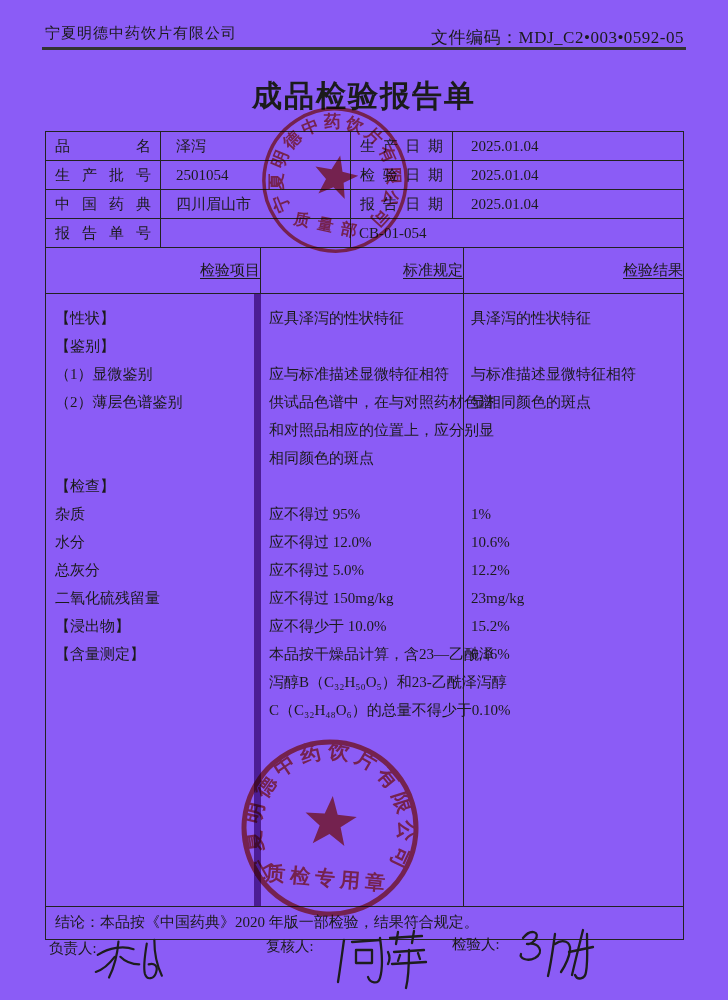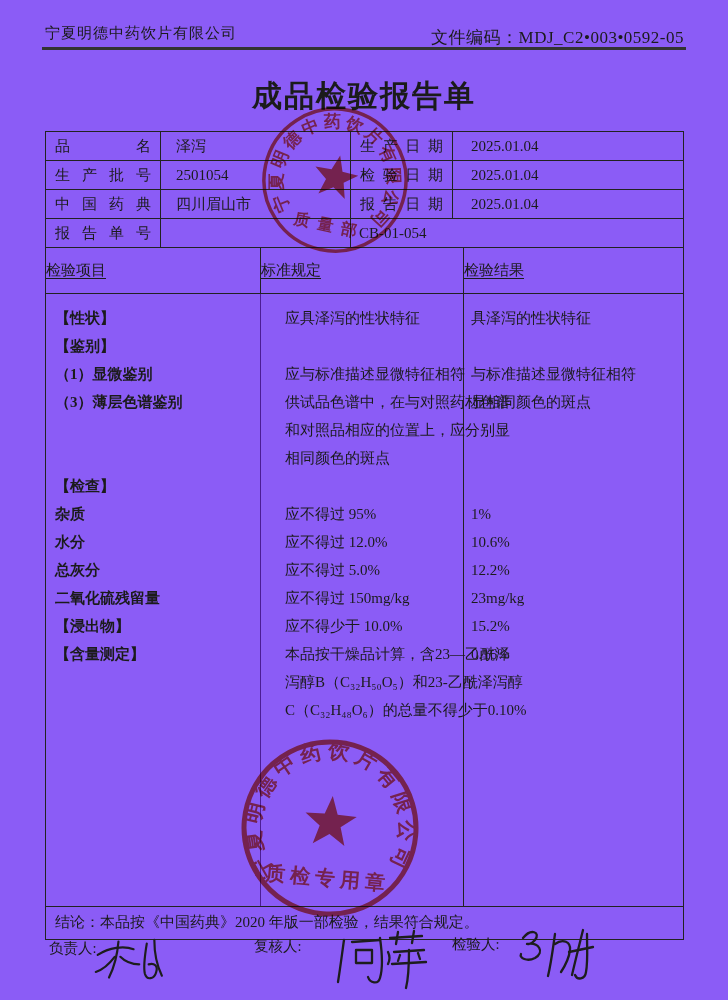--- a/index.html
+++ b/index.html
@@ -22,32 +22,32 @@
   .ig-cell{height:29px;line-height:28px;font-size:15px;border-bottom:1px solid #222;border-right:1px solid #222;
            box-sizing:border-box;white-space:nowrap;overflow:hidden;}
   .ig-cell.lastcol{border-right:none;}
   .ig-label{padding:0 9px;text-align:justify;text-align-last:justify;}
   .ig-value{padding-left:15px;}
   .ig-value2{padding-left:18px;}
   .ig-span2{grid-column:span 2;}
   .ig-plain{padding:0 9px;text-align:justify;text-align-last:justify;}
 
   .th-row{display:grid;grid-template-columns:215px 203px 219px;height:46px;}
-  .th{line-height:45px;text-align:left;font-size:15px;border-right:1px solid #222;border-bottom:1px solid #222;box-sizing:border-box;}
+  .th{line-height:45px;text-align:right;font-size:15px;border-right:1px solid #222;border-bottom:1px solid #222;box-sizing:border-box;}
   .th.lastcol{border-right:none;}
   .th span{text-decoration:underline;text-underline-offset:3px;}
 
   .tbody{position:relative;height:612px;border-bottom:1px solid #222;box-sizing:content-box;}
   .tcol{position:absolute;top:0;bottom:0;padding-top:10px;box-sizing:border-box;}
-  .tcol1{left:0;width:215px;border-right:1px solid #4c1d95;font-weight:bold;}
+  .tcol1{left:0;width:215px;border-right:7px solid #4c1d95;}
   .tcol2{left:215px;width:203px;border-right:1px solid #222;}
   .tcol3{left:418px;width:219px;}
   .tline{height:28px;line-height:28px;font-size:15px;white-space:nowrap;}
   .tcol1 .tline{padding-left:9px;}
-  .tcol2 .tline{padding-left:8px;margin-left:16px;}
+  .tcol2 .tline{padding-left:8px;}
   .tcol3 .tline{padding-left:7px;}
 
   .conclusion-row{height:32px;line-height:31px;font-size:15px;padding-left:9px;white-space:nowrap;}
   .conclusion-row b{font-weight:400;}
 
   
   .sig-label{position:absolute;font-size:14.5px;}
   .sig-svg{position:absolute;}
   .sig-svg path{fill:none;stroke:#1d1d1d;stroke-width:2.3;stroke-linecap:round;stroke-linejoin:round;}
 
@@ -102,21 +102,21 @@
       <div class="th"><span>标准规定</span></div>
       <div class="th lastcol"><span>检验结果</span></div>
     </div>
 
     <div class="tbody">
       <div class="tcol tcol1">
 
       <div class="tline">【性状】</div>
           <div class="tline">【鉴别】</div>
           <div class="tline">（1）显微鉴别</div>
-          <div class="tline">（3）薄层色谱鉴别</div>
+          <div class="tline">（2）薄层色谱鉴别</div>
           <div class="tline"></div>
           <div class="tline"></div>
           <div class="tline">【检查】</div>
           <div class="tline">杂质</div>
           <div class="tline">水分</div>
           <div class="tline">总灰分</div>
           <div class="tline">二氧化硫残留量</div>
           <div class="tline">【浸出物】</div>
           <div class="tline">【含量测定】</div>
           <div class="tline"></div>
@@ -188,21 +188,21 @@
   <div class="sig-label" style="left:49px;top:939px;">负责人:</div>
   <svg class="sig-svg" style="left:92px;top:936px;" width="85" height="52" viewBox="0 0 90 55">
     <path d="M6,20 C18,12 34,10 44,14"></path>
     <path d="M28,6 C27,18 24,32 18,44"></path>
     <path d="M24,22 C18,30 10,36 4,38"></path>
     <path d="M30,22 C36,28 44,30 50,30"></path>
     <path d="M58,8 C56,20 54,32 56,40 C58,47 66,46 68,38 C70,32 66,28 60,30"></path>
     <path d="M66,4 C66,16 68,30 74,42"></path>
   </svg>
 
-  <div class="sig-label" style="left:254px;top:937px;">复核人:</div>
+  <div class="sig-label" style="left:266px;top:937px;">复核人:</div>
   <svg class="sig-svg" style="left:330px;top:930px;" width="100" height="60" viewBox="0 0 100 60">
     <path d="M14,10 C12,24 10,40 8,52"></path>
     <path d="M22,12 L50,10"></path>
     <path d="M26,20 L42,20 L42,33 L26,33 Z"></path>
     <path d="M50,8 C52,22 53,38 50,48 C48,55 40,53 38,47"></path>
     <path d="M60,8 L92,6"></path>
     <path d="M68,2 L66,14"></path>
     <path d="M84,1 L82,13"></path>
     <path d="M58,22 C60,26 60,30 58,34"></path>
     <path d="M64,22 L94,20"></path>

